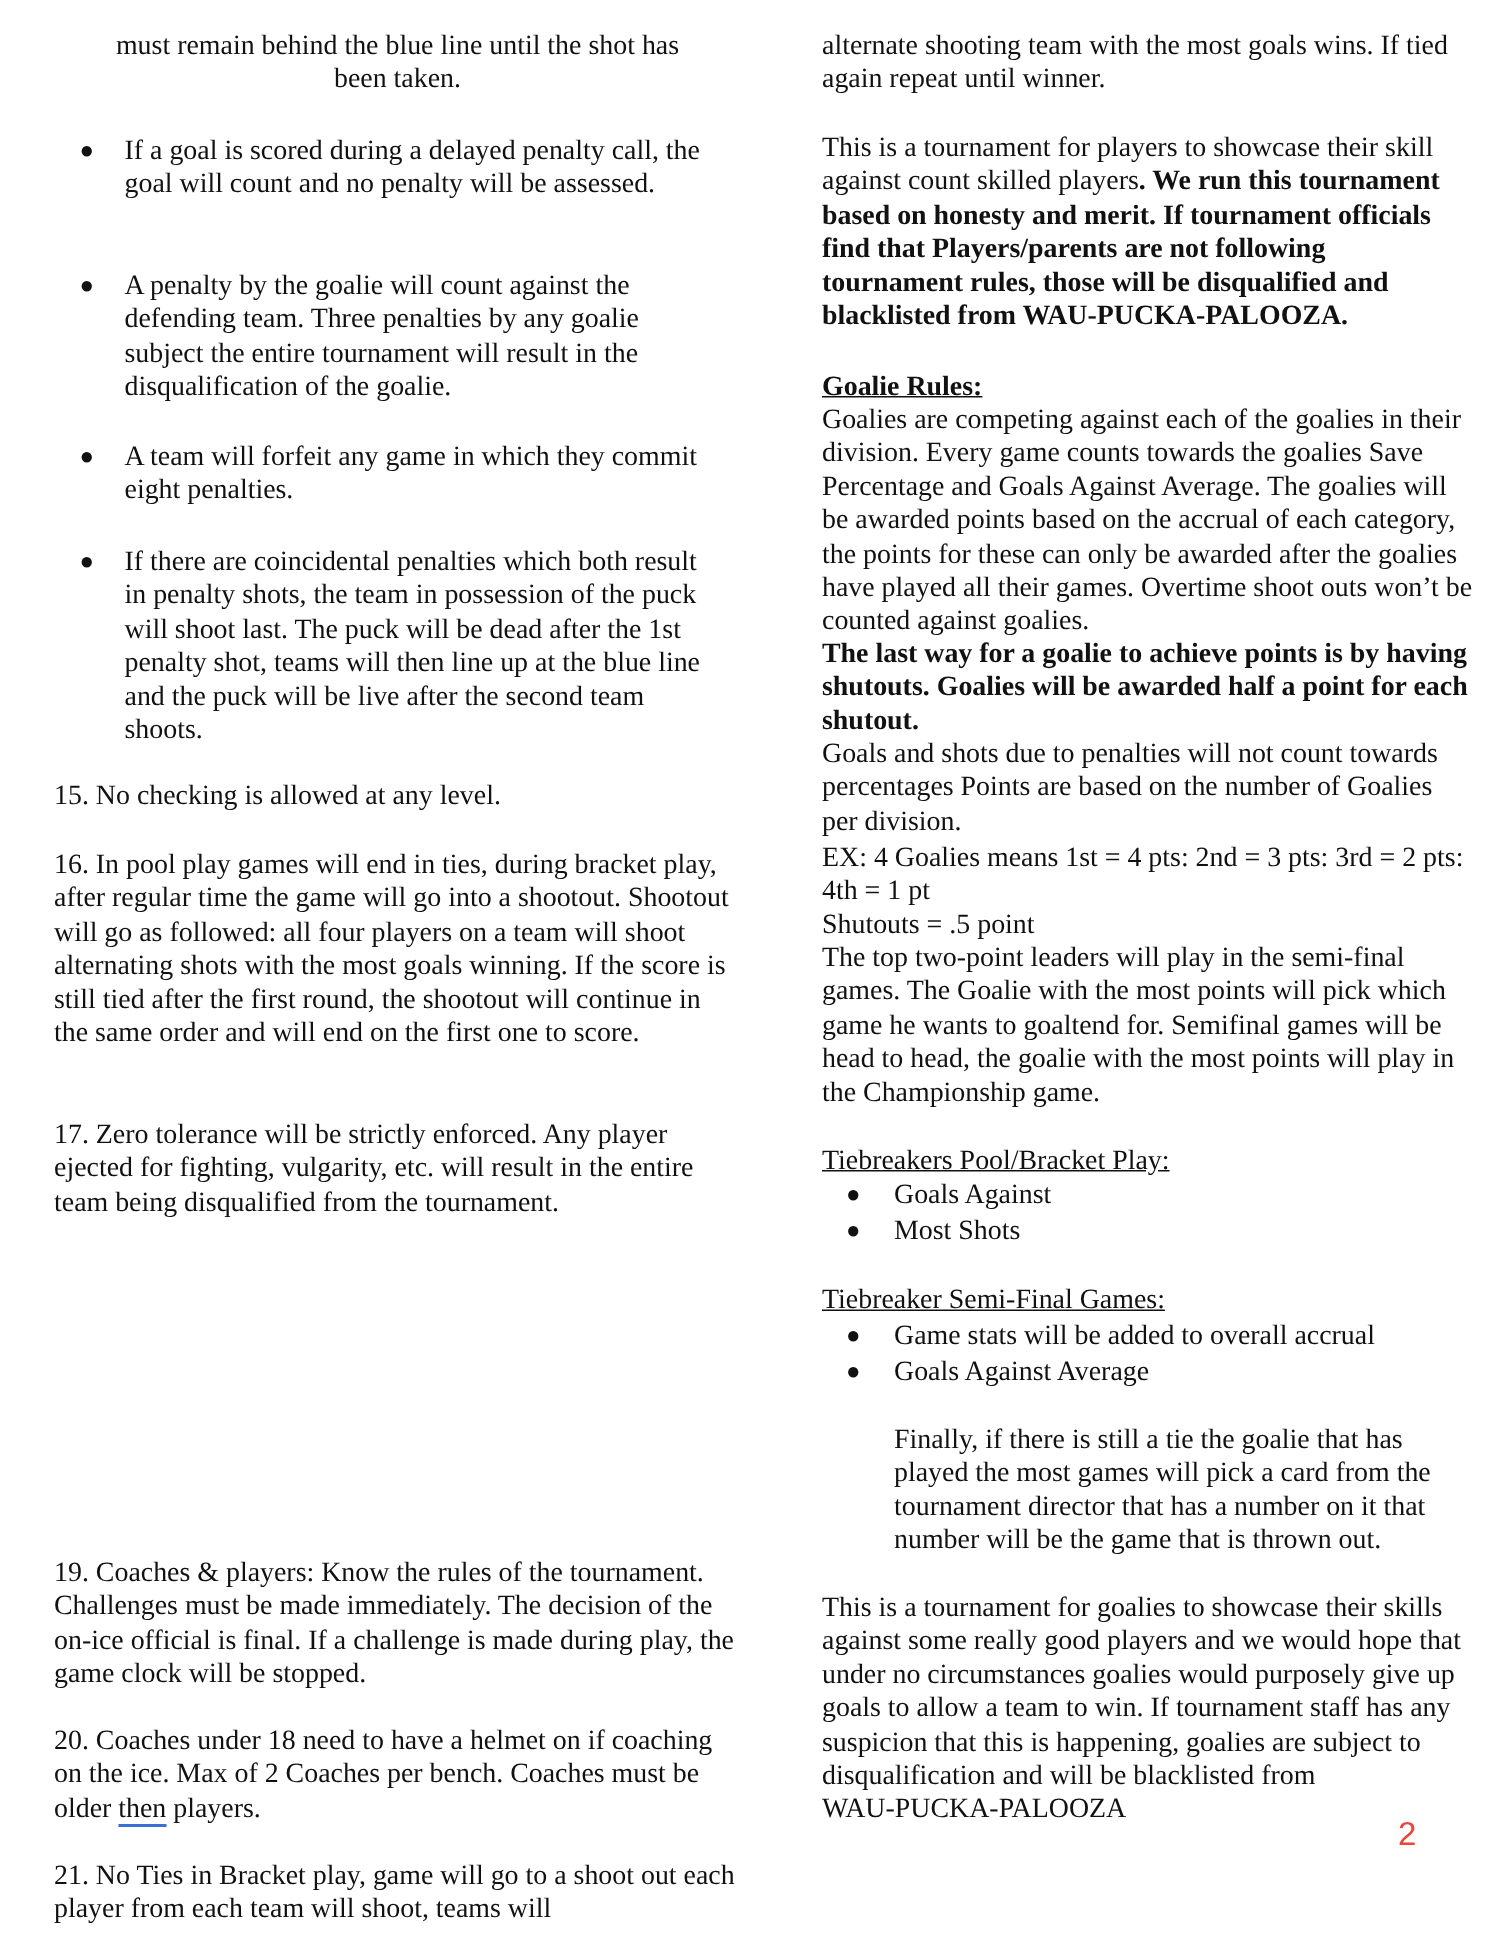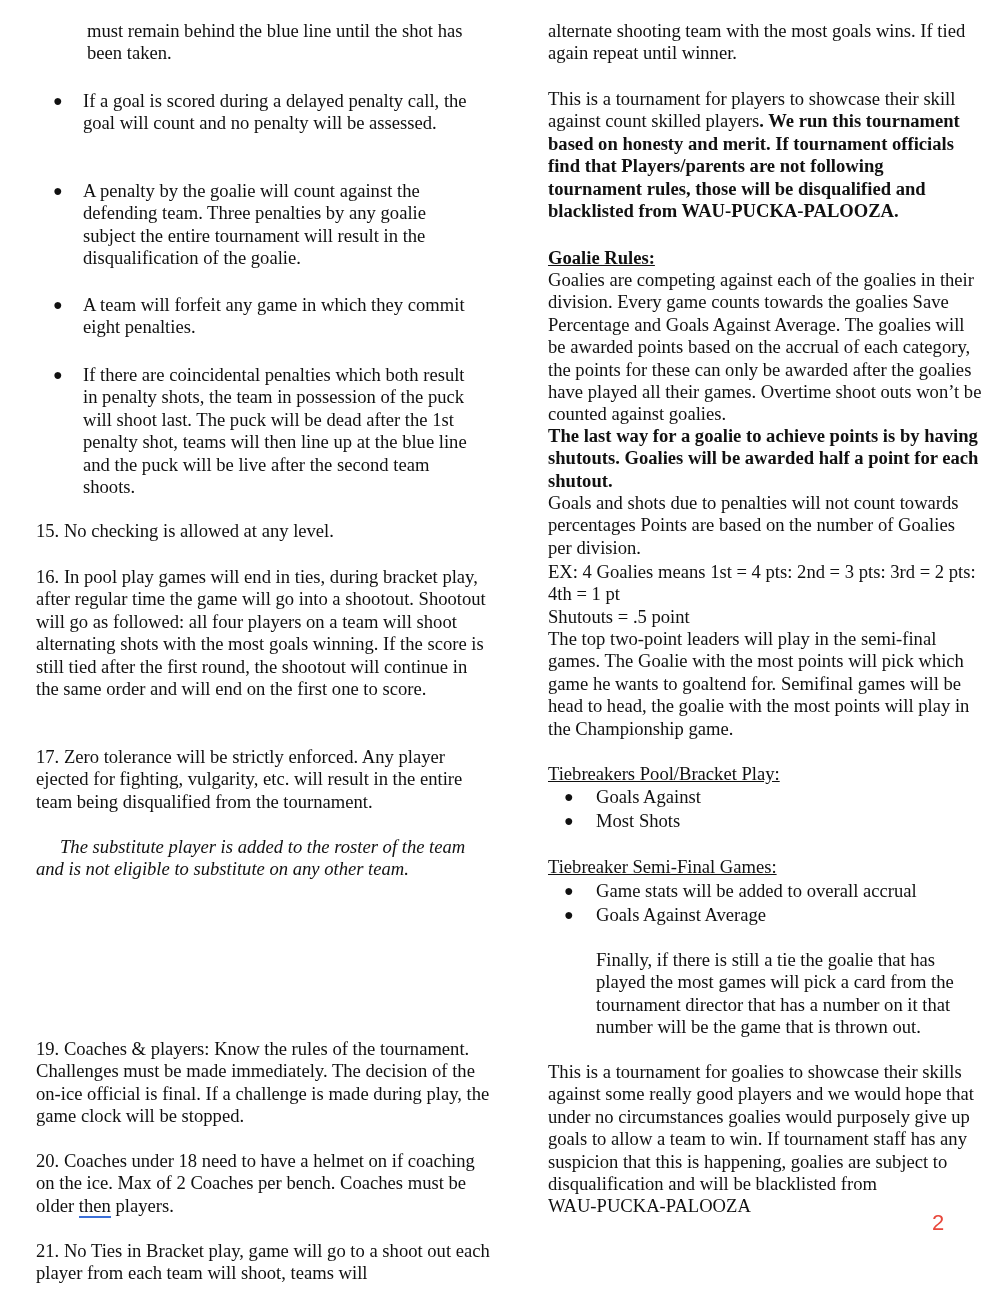--- a/index.html
+++ b/index.html
@@ -80,21 +80,21 @@
       font-family: "Liberation Sans", "DejaVu Sans", sans-serif;
       font-size: 22px;
       color: #e8473b;
     }
   </style>
 </head>
 <body>
 
 <div class="col col-left">
 
-  <p class="block" style="top:20px; left:67px; width:400px;">must remain behind the blue line until the shot has been taken.</p>
+  <p class="block" style="top:20px; left:45px; width:400px;text-align:center;">must remain behind the blue line until the shot has been taken.</p>
 
   <div class="bullet-item" style="top:90px;">
     <span class="bullet-dot">●</span>
     <p class="bullet-text"> If a goal is scored during a delayed penalty call, the goal will count and no penalty will be assessed.</p>
   </div>
 
   <div class="bullet-item" style="top:180px;">
     <span class="bullet-dot">●</span>
     <p class="bullet-text"> A penalty by the goalie will count against the defending team. Three penalties by any goalie subject the entire tournament will result in the disqualification of the goalie.</p>
   </div>
@@ -109,21 +109,20 @@
     <p class="bullet-text"> If there are coincidental penalties which both result in penalty shots, the team in possession of the puck will shoot last. The puck will be dead after the 1st penalty shot, teams will then line up at the blue line and the puck will be live after the second team shoots.</p>
   </div>
 
   <p class="block" style="top:520px;"> 15. No checking is allowed at any level.</p>
 
   <p class="block" style="top:566px;"> 16. In pool play games will end in ties, during bracket play, after regular time the game will go into a shootout. Shootout will go as followed: all four players on a team will shoot alternating shots with the most goals winning. If the score is still tied after the first round, the shootout will continue in the same order and will end on the first one to score.</p>
 
   <p class="block" style="top:746px;"> 17. Zero tolerance will be strictly enforced. Any player ejected for fighting, vulgarity, etc. will result in the entire team being disqualified from the tournament.</p>
 
   <div class="block" style="top:836px;">
-    <p class="italic" style="text-indent:24px;">The substitute player is added to the roster of the team and is not eligible to substitute on any other team.</p>
   </div>
 
   <p class="block" style="top:1038px;"> 19. Coaches &amp; players: Know the rules of the tournament. Challenges must be made immediately. The decision of the on-ice official is final. If a challenge is made during play, the game clock will be stopped.</p>
 
   <p class="block" style="top:1150px;"><span> 20. Coaches under 18 need to have a helmet on if coaching on the ice. Max of 2 Coaches per bench. Coaches must be older </span><span class="spell-underline">then</span><span> players.</span></p>
 
   <p class="block" style="top:1240px;"> 21. No Ties in Bracket play, game will go to a shoot out each player from each team will shoot, teams will</p>
 </div>
 
 <div class="col col-right">

